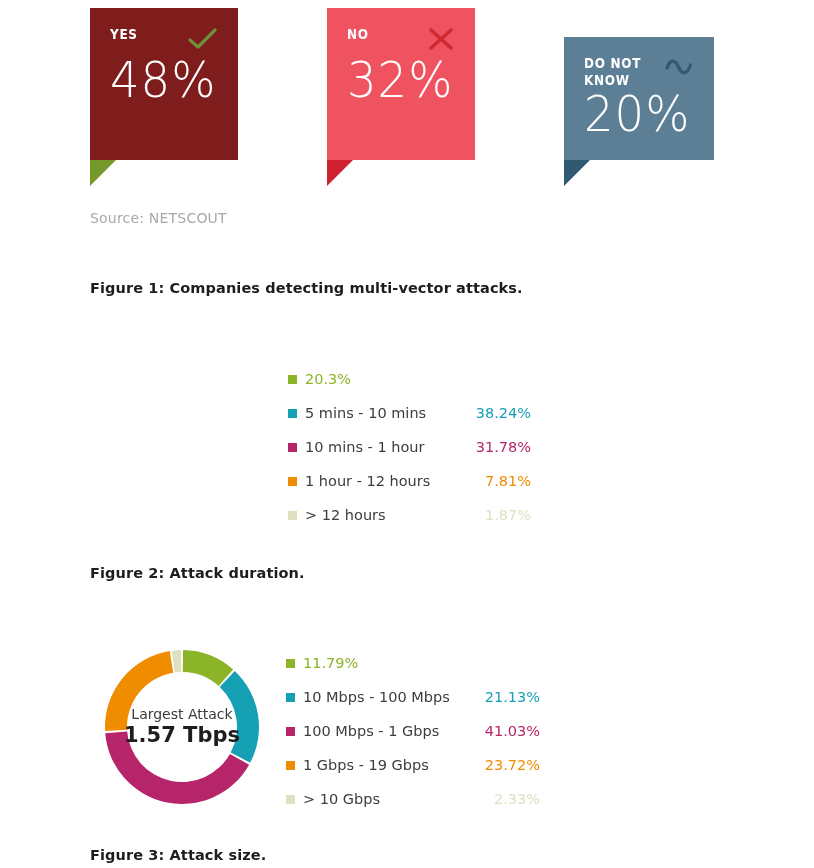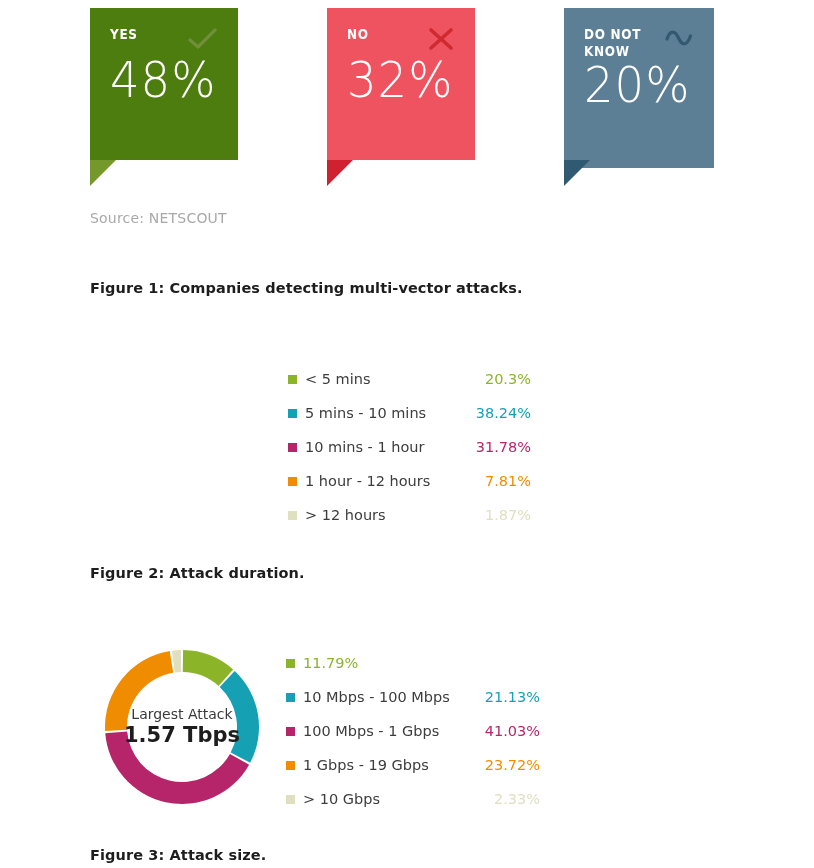--- a/index.html
+++ b/index.html
@@ -181,21 +181,21 @@
     text-align: right;
     white-space: nowrap;
   }
 </style>
 </head>
 <body>
 
 <div class="cards-row">
 
   <div class="stat-card" id="card-0" style="left: 90px;">
-    <div class="card-body" id="card-body-0" style="width: 148px; height: 152px; background: #4d7c0f;">
+    <div class="card-body" id="card-body-0" style="width: 148px; height: 152px; background: #7f1d1d;">
       <div class="card-head">
         <div class="card-label">YES</div>
         <div class="card-icon">
           <svg width="30" height="24" viewBox="0 0 30 24">
             <polyline points="2,13 10,20 27,3" fill="none" stroke="#6f8f3a" stroke-width="3.2" stroke-linecap="round" stroke-linejoin="round"></polyline>
           </svg>
         </div>
       </div>
       <div class="card-value">48%</div>
     </div>
@@ -212,21 +212,21 @@
             <line x1="24" y1="3" x2="4" y2="21" stroke="#cf2a30" stroke-width="3.6" stroke-linecap="round"></line>
           </svg>
         </div>
       </div>
       <div class="card-value">32%</div>
     </div>
     <div class="card-tail" id="card-tail-1" style="top: 152px; border-left: 26px solid rgb(207, 33, 48); border-right: 26px solid transparent; border-bottom: 26px solid transparent;"></div>
   </div>
 
   <div class="stat-card" id="card-2" style="left: 564px;">
-    <div class="card-body" id="card-body-2" style="width: 150px; height: 160px; background: rgb(92, 127, 150);">
+    <div class="card-body" id="card-body-2" style="width: 150px; height: 123px; background: rgb(92, 127, 150); margin-top: 29px;">
       <div class="card-head">
         <div class="card-label">DO NOT
 KNOW</div>
         <div class="card-icon">
           <svg width="30" height="22" viewBox="0 0 30 22">
             <path d="M3,12 C6,3 11,3 14.5,11 C18,19 23,19 26.5,9" fill="none" stroke="#32596f" stroke-width="3.2" stroke-linecap="round"></path>
           </svg>
         </div>
       </div>
       <div class="card-value">20%</div>
@@ -239,21 +239,20 @@
 <div class="source-note">Source: NETSCOUT</div>
 
 <div class="figure-caption" id="caption-1">Figure 1: Companies detecting multi-vector attacks.</div>
 <div class="figure-caption" id="caption-2">Figure 2: Attack duration.</div>
 <div class="figure-caption" id="caption-3">Figure 3: Attack size.</div>
 
 <div class="donut-block" id="donut-block-1">
   <div class="legend" id="legend-1">
       <div class="legend-row">
         <span class="legend-swatch" style="background: rgb(140, 180, 40);"></span>
-        <span class="legend-label">&lt; 5 mins</span>
         <span class="legend-value" style="color: rgb(140, 180, 40); text-align: right;">20.3%</span>
       </div>
       <div class="legend-row">
         <span class="legend-swatch" style="background: rgb(22, 160, 180);"></span>
         <span class="legend-label">5 mins - 10 mins</span>
         <span class="legend-value" style="color: rgb(22, 160, 180);">38.24%</span>
       </div>
       <div class="legend-row">
         <span class="legend-swatch" style="background: rgb(182, 37, 105);"></span>
         <span class="legend-label">10 mins - 1 hour</span>

